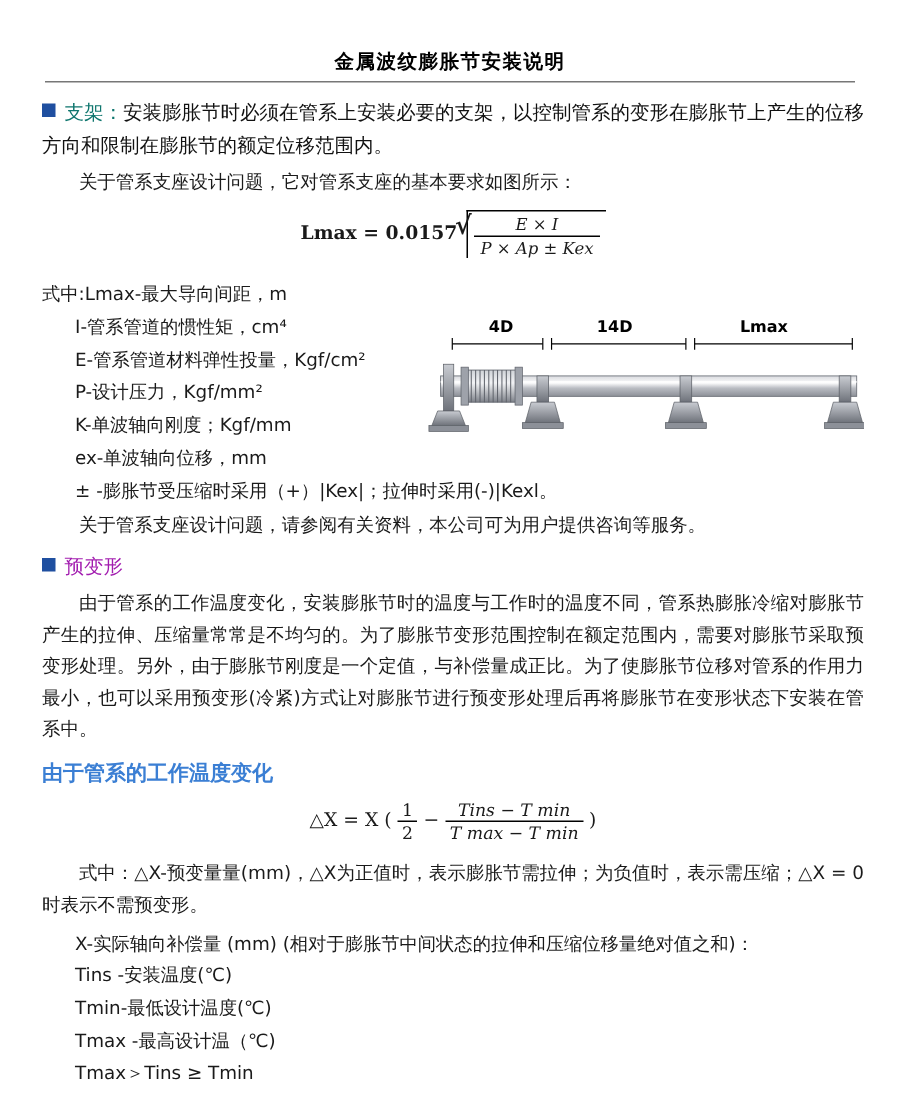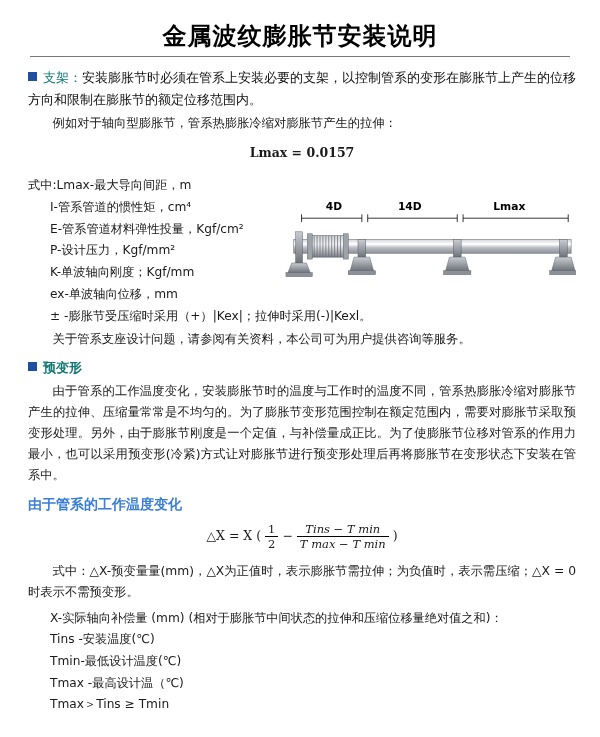--- a/index.html
+++ b/index.html
@@ -16,24 +16,24 @@
   }
   .page {
     position: relative;
     width: 600px;
     height: 737px;
     padding: 0;
     box-sizing: border-box;
   }
   .title {
     text-align: center;
-    font-size: 24px;
+    font-size: 13px;
     font-weight: bold;
     letter-spacing: 1px;
-    margin: 20px 0 4px 0;
+    margin: 32px 0 4px 0;
     color: #000;
   }
   .title-rule {
     border: none;
     border-top: 1px solid #777;
     margin: 4px 30px 10px 30px;
   }
   .body-wrap {
     padding: 0 24px 0 28px;
   }
@@ -44,22 +44,22 @@
     text-align: justify;
     text-indent: 0;
   }
   p.indent {
     text-indent: 2em;
   }
   .sq-head {
     font-size: 13px;
     line-height: 1.7;
     margin: 6px 0 2px 0;
-    font-weight: bold;
-    color: #0f766e;
+    font-weight: normal;
+    color: #a21caf;
   }
   .sq-head .sq {
     display: inline-block;
     width: 9px;
     height: 9px;
     background: #1f4fa0;
     margin-right: 6px;
     vertical-align: 1px;
   }
   .sq-head.inline-run {
@@ -185,25 +185,31 @@
 
   <div class="title">金属波纹膨胀节安装说明</div>
   <hr class="title-rule">
 
   <div class="body-wrap">
 
     <p class="sq-head inline-run">
       <span class="sq"></span><span class="lead">支架：</span><span>安装膨胀节时必须在管系上安装必要的支架，以控制管系的变形在膨胀节上产生的位移方向和限制在膨胀节的额定位移范围内。</span>
     </p>
 
-    <p class="para indent">例如对于轴向型膨胀节，管系热膨胀冷缩对膨胀节产生的拉伸：</p>
+    <p class="para indent">关于管系支座设计问题，它对管系支座的基本要求如图所示：</p>
 
     <div class="formula-box">
       <span class="formula-inline">
         <span>Lmax = 0.0157</span>
+        <span class="sqrt">
+          <span class="frac">
+            <span class="num">E × I</span>
+            <span class="den">P × Ap ± Kex</span>
+          </span>
+        </span>
       </span>
     </div>
 
     <div class="split">
       <div class="left">
         <div class="deflist">
           <div class="row lvl1">式中:Lmax-最大导向间距，m</div>
           <div class="row lvl2">I-管系管道的惯性矩，cm⁴</div>
           <div class="row lvl2">E-管系管道材料弹性投量，Kgf/cm²</div>
           <div class="row lvl2">P-设计压力，Kgf/mm²</div>

